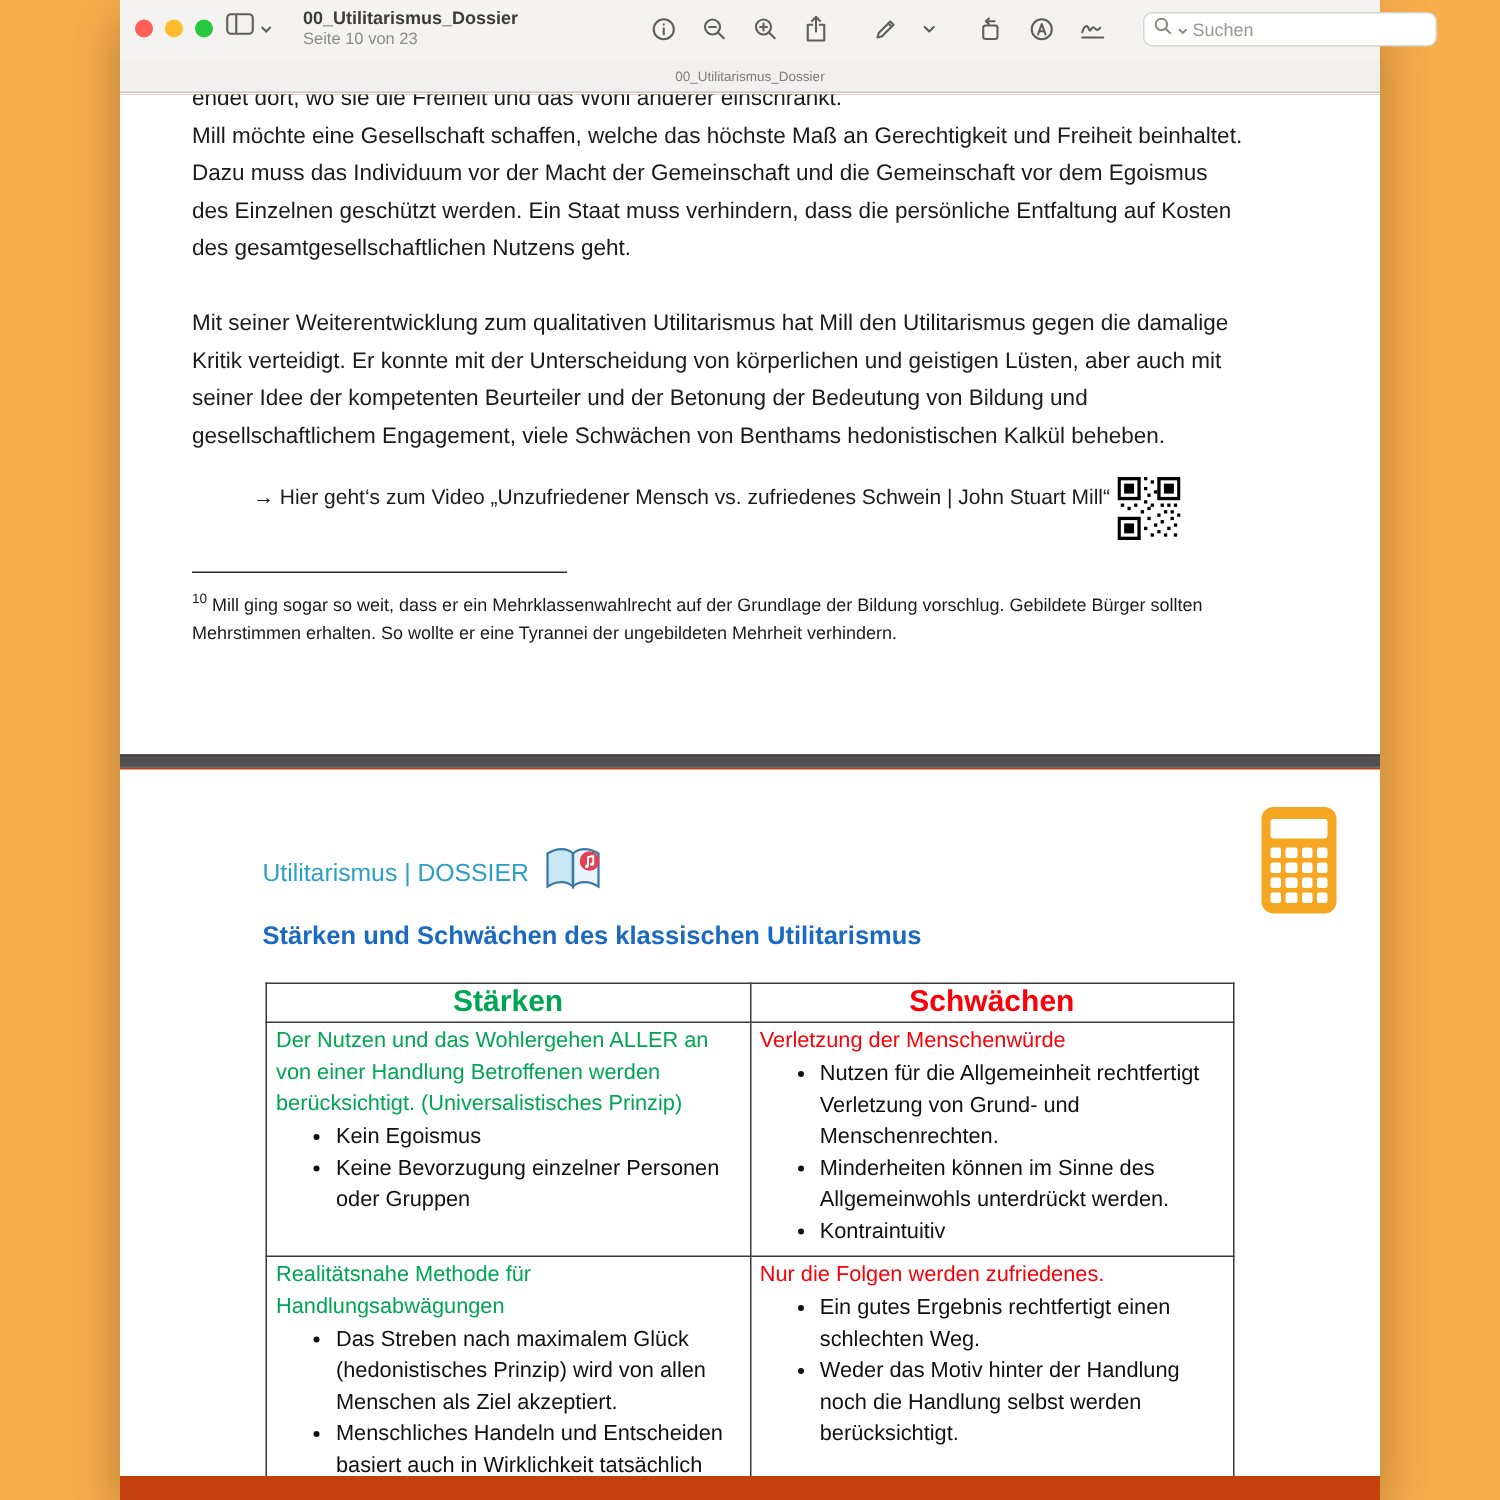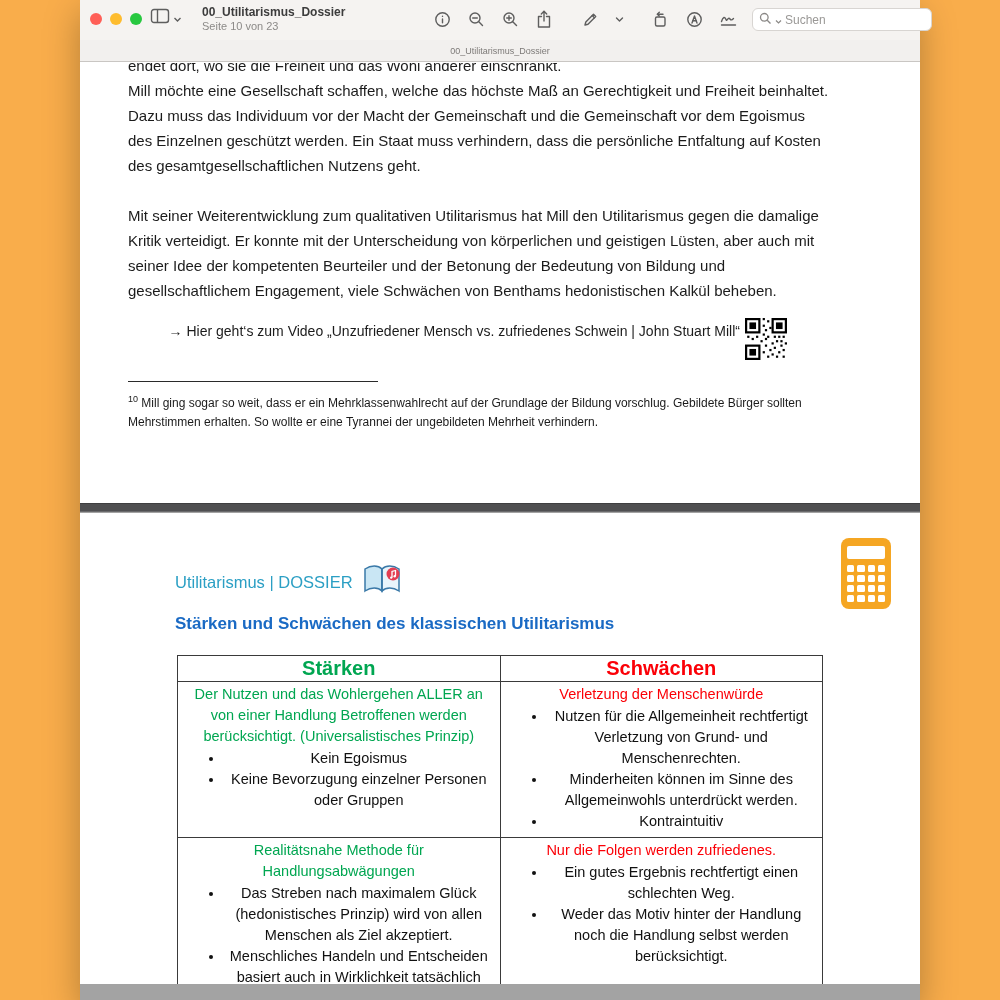--- a/index.html
+++ b/index.html
@@ -23,29 +23,29 @@
   .sidebar-btn { position:absolute; left:70px; top:8px; display:flex; align-items:center; gap:3px; cursor:default; }
   .titleblock { position:absolute; left:122px; top:5px; line-height:14px; }
   .titleblock .t1 { font-size:12px; font-weight:bold; color:#3c3c3c; }
   .titleblock .t2 { font-size:11px; color:#8c8a88; }
 
   .tools { position:absolute; left:352px; top:8px; display:flex; align-items:center; gap:14px; }
   .tool { width:20px; height:22px; display:flex; align-items:center; justify-content:center; }
   .tool svg { stroke:#5E5E5E; fill:none; stroke-width:1.4; stroke-linecap:round; stroke-linejoin:round; }
   .gap-l { margin-left:12px; }
 
-  .searchbox { width:180px; height:23px; background:#fff;
+  .searchbox { margin-left:10px; width:196px; height:23px; background:#fff;
                border:1px solid #D8D5D2; border-radius:6px; display:flex;
                align-items:center; padding:0 6px; gap:3px; }
   .searchbox input { border:none; outline:none; background:transparent; width:100%;
                      font-size:12px; color:#333; font-family:inherit; }
   .searchbox input::placeholder { color:#9a9896; }
 
   
-  .content { position:absolute; top:63px; left:0; right:0; bottom:0; background:#a3a3a3;padding-left:22px; }
+  .content { position:absolute; top:63px; left:0; right:0; bottom:0; background:#c2410c;padding-left:22px; }
   .page1 { position:absolute; top:0; left:0; right:0; height:440px; background:#fff; overflow:hidden; }
   .page-gap { position:absolute; top:440px; left:0; right:0; height:9px; background:#4F4F51;
               border-top:1px solid #3e3e40; border-bottom:1px solid #6a6a6c; }
   .page2 { position:absolute; top:450px; left:0; right:0; height:471px; background:#fff; overflow:hidden; }
 
   .p1-text { position:absolute; left:48px; top:-10px; width:702px;
              font-size:15px; line-height:25px; color:#1b1b1b; }
   .p1-text p { margin:0; }
   .p1-text p.spaced { margin-top:25px; }
 
@@ -72,21 +72,21 @@
           background:#F5A623; border-radius:8px; padding:8px 6px 6px; }
   .calc-screen { height:13px; background:#fff; border-radius:2px; margin-bottom:6px; }
   .calc-keys { display:grid; grid-template-columns:repeat(4,1fr); gap:3px; }
   .calc-key { height:7px; background:#fff; border-radius:1.5px; }
 
   .section-heading { position:absolute; left:95px; top:101px; font-size:17px; font-weight:bold; color:#1A6AC4; }
 
   .strengths-table { position:absolute; left:97px; top:142px; width:646px;
                      border-collapse:collapse; table-layout:fixed;
                      font-size:14.5px; color:#111; }
-  .strengths-table th, .strengths-table td { border:1px solid #3a3a3a; vertical-align:top;text-align:center; }
+  .strengths-table th, .strengths-table td { border:1px solid #3a3a3a; vertical-align:top; }
   .strengths-table th { font-weight:bold; text-align:center; padding:1px 4px; font-size:20px; }
   .strengths-table td { padding:2px 6px 5px 6px; }
   th.green, .intro.green { color:#00A651; }
   th.red, .intro.red { color:#FB0007; }
   .intro { line-height:21px; }
   .cell ul { margin:1px 0 0 0; padding-left:40px; }
   .cell li { line-height:21px; color:#111; }
 </style>
 </head>
 <body>

